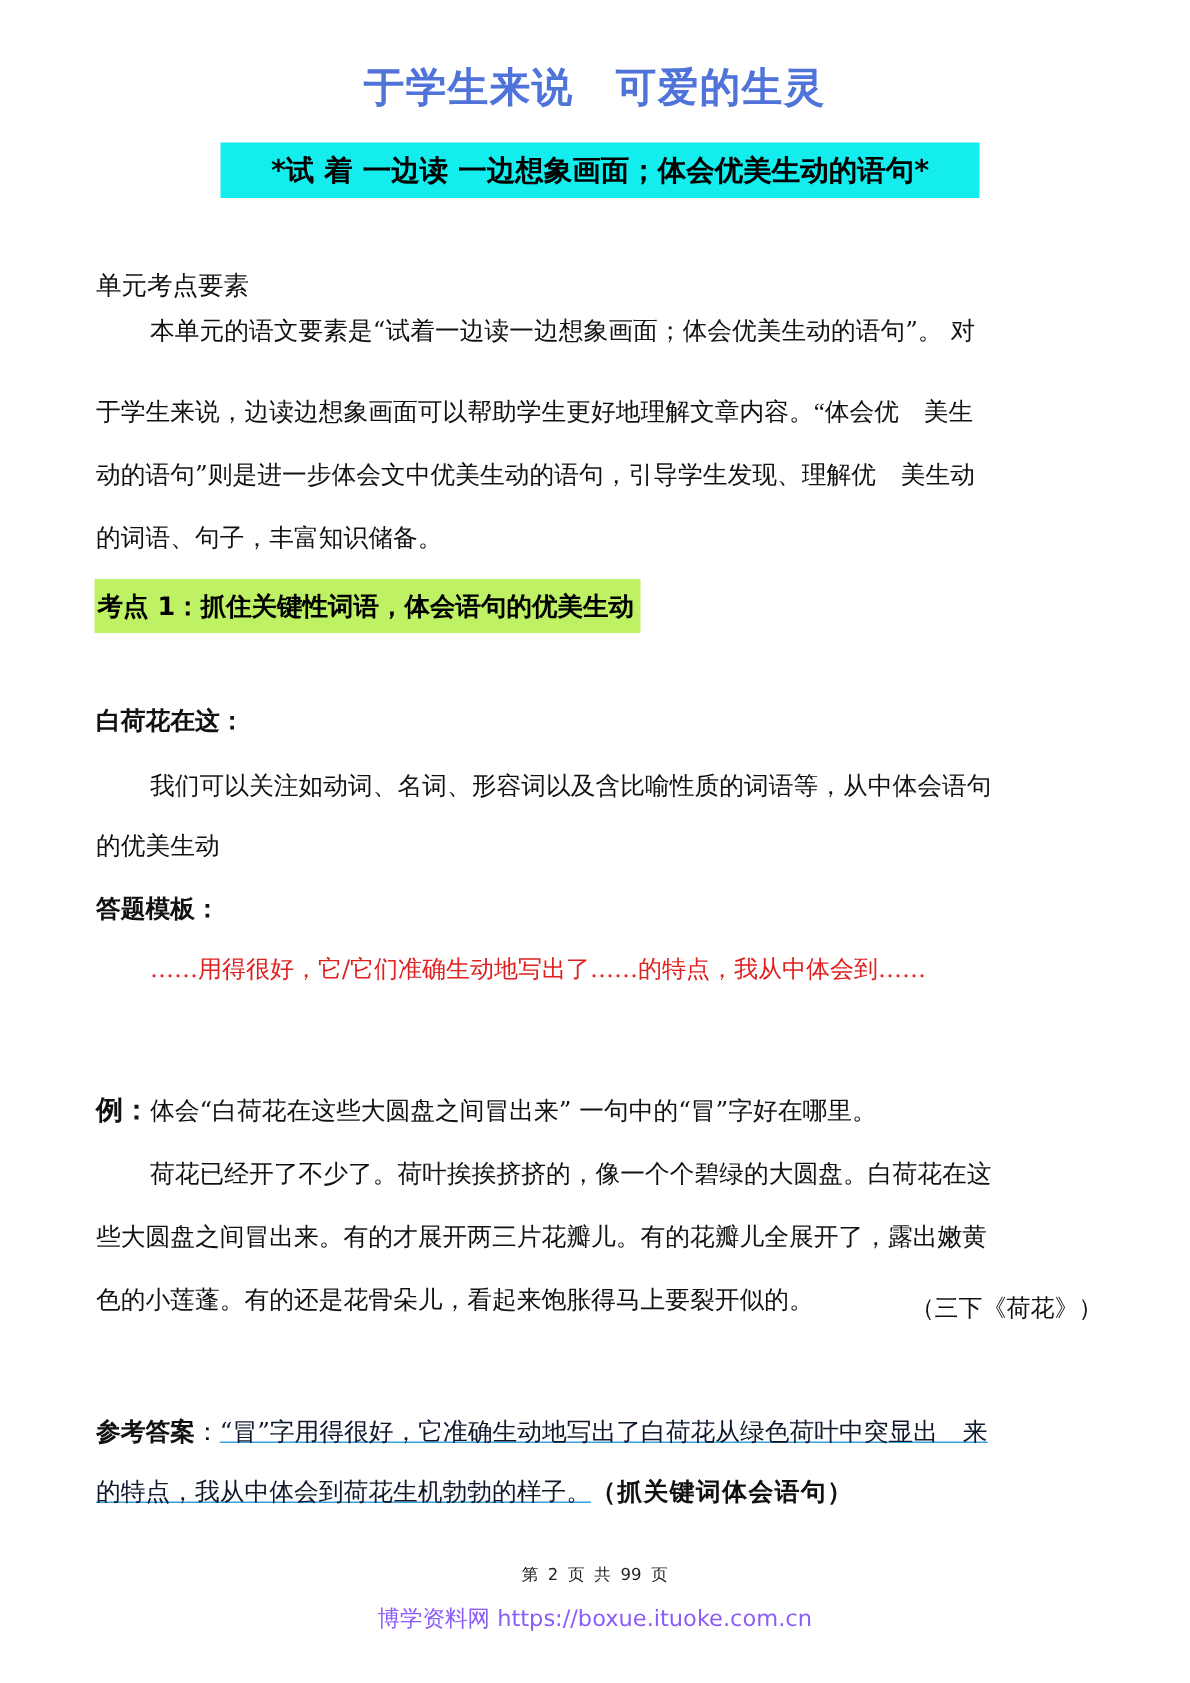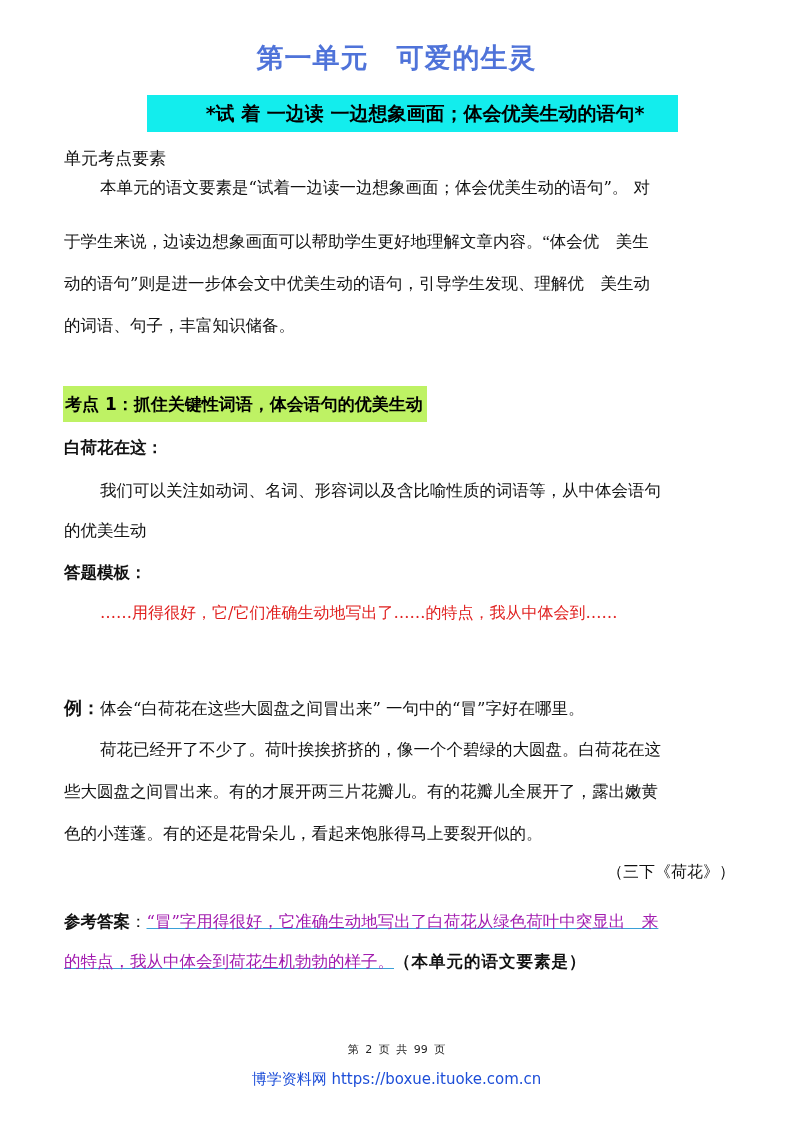--- a/index.html
+++ b/index.html
@@ -36,29 +36,29 @@
       height: 37px;
       background: #13eded;
       display: flex;
       align-items: center;
       justify-content: center;
       font-family: "DejaVu Sans", "Liberation Sans", sans-serif;
       font-weight: bold;
       font-size: 19px;
       color: #000;
       white-space: nowrap;
-      padding-left: 25px;
     }
     .line {
       position: absolute;
       left: 64px;
       width: 670px;
       font-size: 16.5px;
       line-height: 24px;
       white-space: nowrap;
+      margin-top: 33px;
     }
     .indent { left: 100px; }
     .heading-plain { font-size: 17px; }
     .kaodian {
       position: absolute;
       top: 386px;
       left: 63px;
       height: 36px;
       padding: 0 4px 0 2px;
       background: #bef264;
@@ -72,21 +72,21 @@
     .bold-label {
       font-family: "DejaVu Sans", "Liberation Sans", sans-serif;
       font-weight: bold;
       font-size: 16.5px;
     }
     .red-template {
       color: #e0201f;
       font-size: 16px;
     }
     .answer-link {
-      color: #a21caf;
+      color: #0f172a;
       text-decoration: underline;
       text-decoration-color: #3aa0d8;
     }
     .answer-note {
       font-family: "DejaVu Sans", "Liberation Sans", sans-serif;
       font-weight: bold;
       letter-spacing: 1px;
     }
     .source {
       position: absolute;
@@ -107,28 +107,28 @@
       word-spacing: 3px;
     }
     .watermark {
       position: absolute;
       top: 1070px;
       left: 0;
       width: 793px;
       text-align: center;
       font-family: "DejaVu Sans", "Liberation Sans", sans-serif;
       font-size: 15px;
-      color: #1d4ed8;
+      color: #8b5cf6;
     }
   </style>
 </head>
 <body>
 
 <div class="page-title">
-  <span>第一单元</span><span class="gap"></span><span>可爱的生灵</span>
+  <span>于学生来说</span><span class="gap"></span><span>可爱的生灵</span>
 </div>
 
 <div class="subtitle-box">
   <span>*试 着 一边读 一边想象画面；体会优美生动的语句*</span>
 </div>
 
 <div class="line heading-plain" style="top:146px;">单元考点要素</div>
 <div class="line indent" style="top:176px; width:634px;">本单元的语文要素是“试着一边读一边想象画面；体会优美生动的语句”。 对</div>
 <div class="line" style="top:230px;font-family:Liberation Serif, serif;">于学生来说，边读边想象画面可以帮助学生更好地理解文章内容。“体会优　美生</div>
 <div class="line" style="top:272px;">动的语句”则是进一步体会文中优美生动的语句，引导学生发现、理解优　美生动</div>
@@ -150,17 +150,17 @@
 </div>
 <div class="line indent" style="top:738px; width:634px;">荷花已经开了不少了。荷叶挨挨挤挤的，像一个个碧绿的大圆盘。白荷花在这</div>
 <div class="line" style="top:780px;">些大圆盘之间冒出来。有的才展开两三片花瓣儿。有的花瓣儿全展开了，露出嫩黄</div>
 <div class="line" style="top:822px;">色的小莲蓬。有的还是花骨朵儿，看起来饱胀得马上要裂开似的。</div>
 <div class="source">（三下《荷花》）</div>
 
 <div class="line" style="top:910px;">
   <span class="bold-label">参考答案</span><span>：</span><span class="answer-link">“冒”字用得很好，它准确生动地写出了白荷花从绿色荷叶中突显出　来</span>
 </div>
 <div class="line" style="top:950px;">
-  <span class="answer-link">的特点，我从中体会到荷花生机勃勃的样子。</span><span class="answer-note">（本单元的语文要素是）</span>
+  <span class="answer-link">的特点，我从中体会到荷花生机勃勃的样子。</span><span class="answer-note">（抓关键词体会语句）</span>
 </div>
 
 <div class="page-number">第 2 页 共 99 页</div>
 <div class="watermark">博学资料网 https://boxue.ituoke.com.cn</div>
 
 </body></html>

